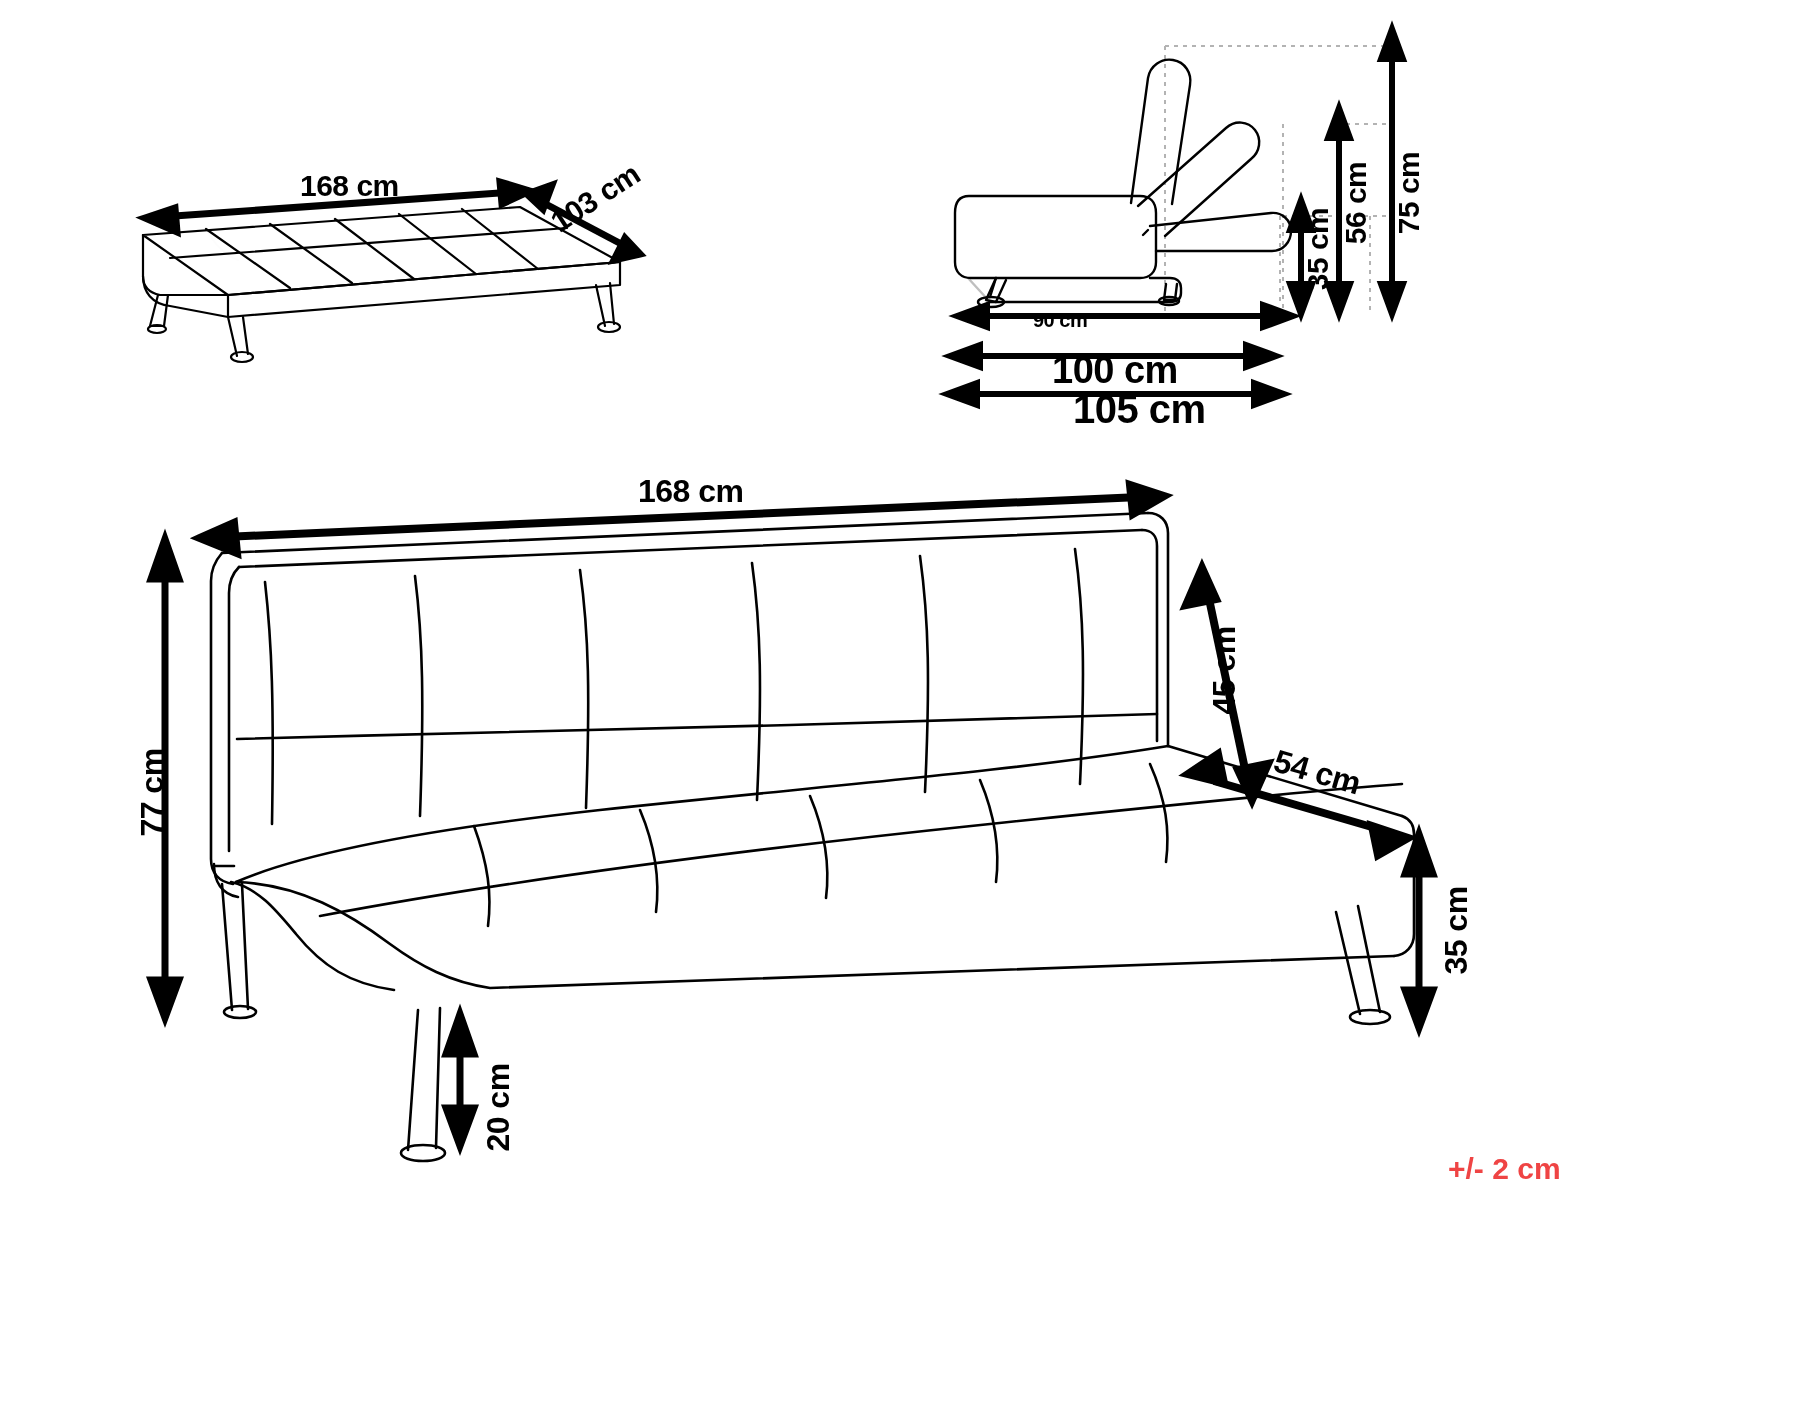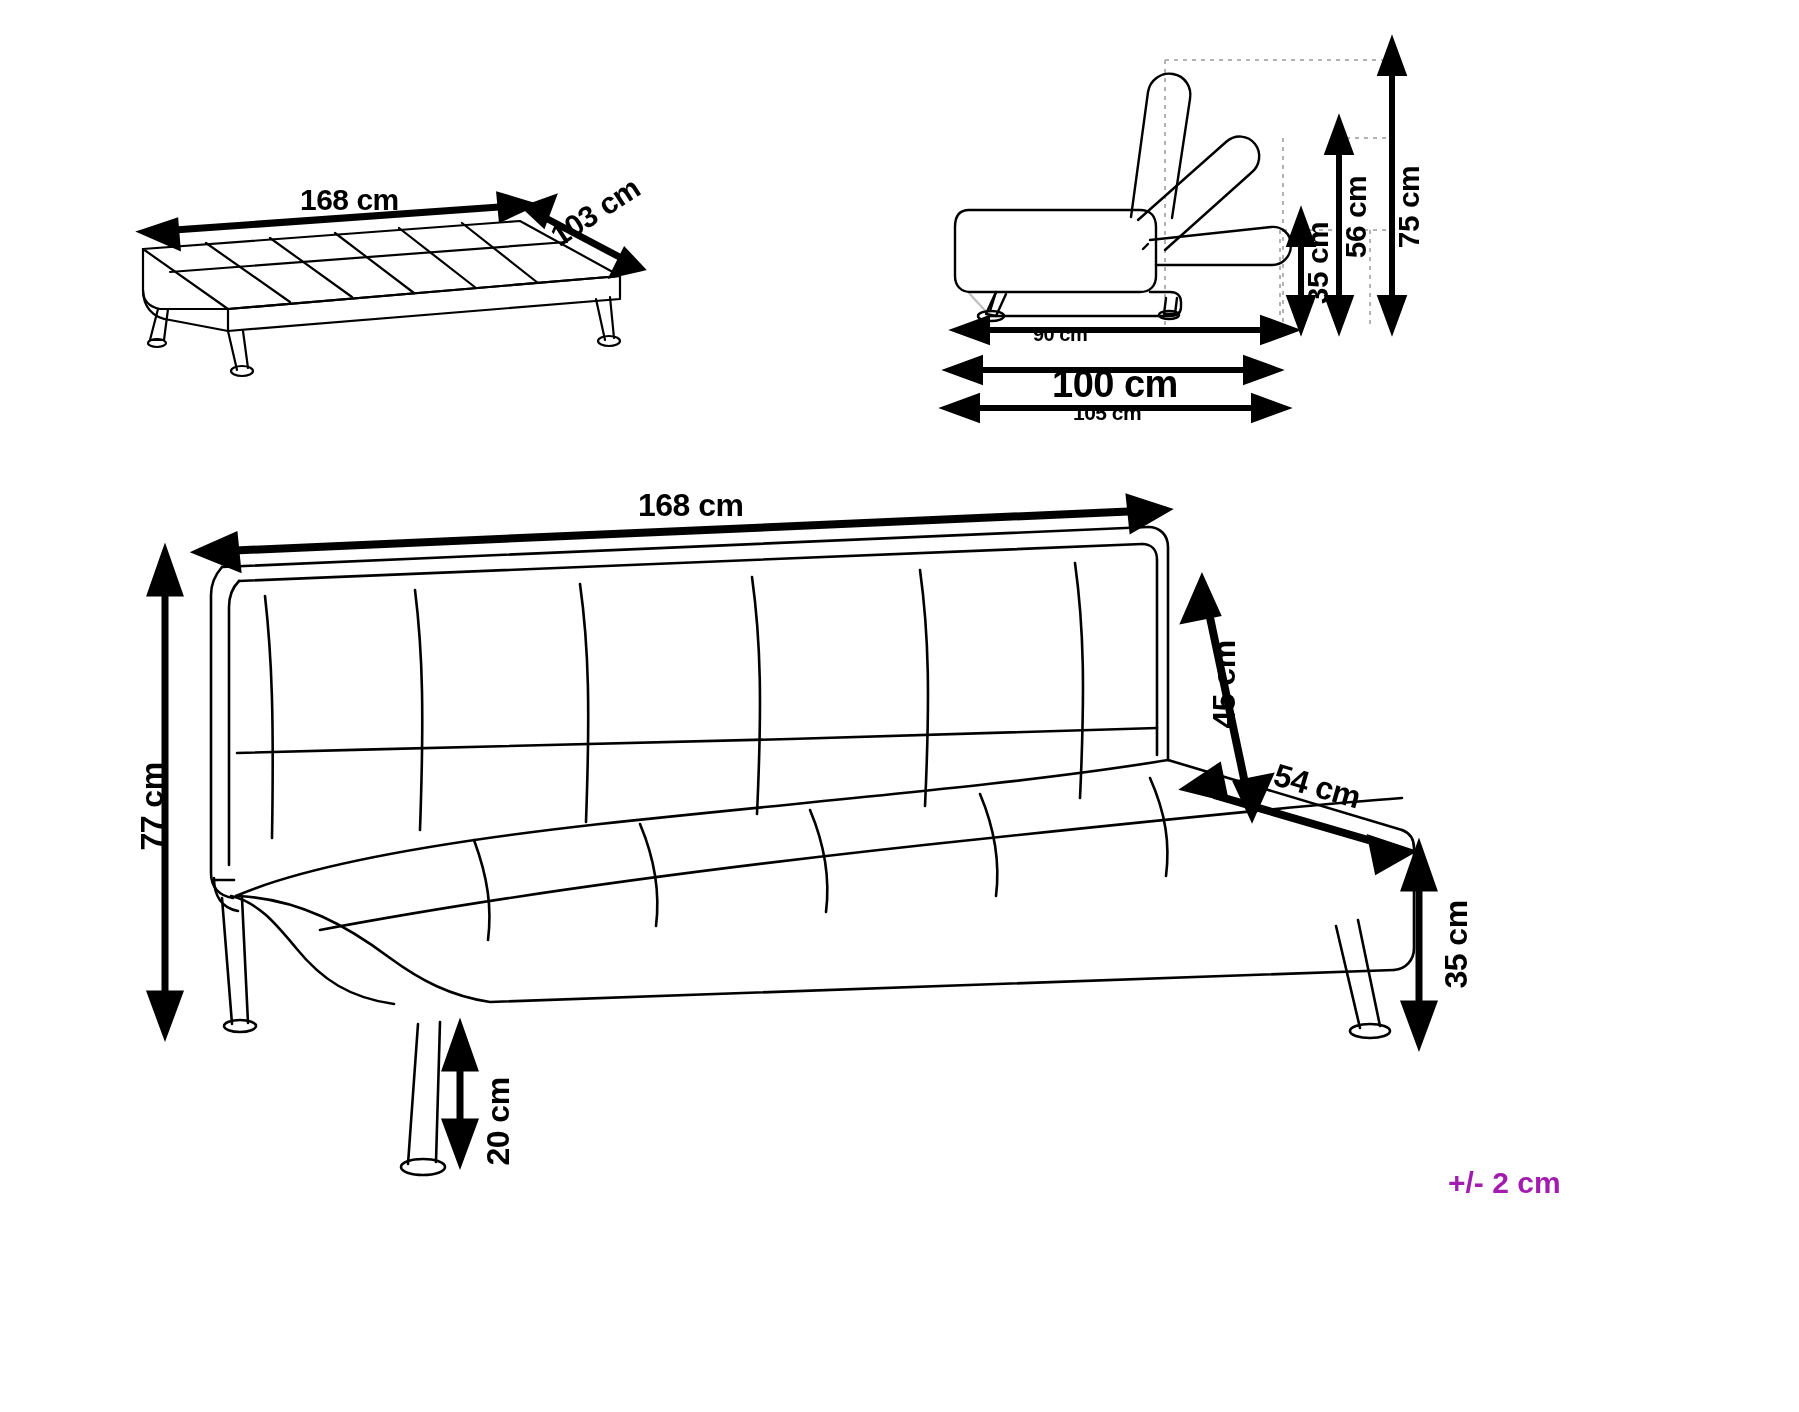--- a/index.html
+++ b/index.html
@@ -9,21 +9,21 @@
   }
   body {
     font-family: "Liberation Sans", sans-serif;
     width: 1799px;
     height: 1412px;
     position: relative;
     overflow: hidden;
   }
   #sheet {
     position: absolute;
-    left: 0; top: 18px;
+    left: 0; top: 4px;
     width: 1799px;
     height: 1328px;
   }
   .dim-label {
     position: absolute;
     font-family: "Liberation Sans", sans-serif;
     font-weight: bold;
     color: #000000;
     white-space: nowrap;
     letter-spacing: -0.5px;
@@ -38,21 +38,21 @@
   }
   .rot-diag-54 {
     transform-origin: 50% 50%;
     transform: rotate(16deg);
   }
   .tol {
     position: absolute;
     font-family: "Liberation Sans", sans-serif;
     font-weight: bold;
     font-size: 30px;
-    color: #a21caf;
+    color: #ef4444;
   }
   svg { display: block; }
 </style>
 </head>
 <body>
 
 <div id="sheet">
 
   <svg width="1799" height="1412" viewBox="0 0 1799 1412">
 
@@ -283,21 +283,21 @@
   </svg>
 
   <div class="dim-label" style="left:300px; top:165px; font-size:30px;">168 cm</div>
 
   <div class="dim-label rot-diag-103" style="left:546px; top:177px; font-size:30px;">103 cm</div>
 
   <div class="dim-label" style="left:1033px; top:305px; font-size:20px;">90 cm</div>
 
   <div class="dim-label" style="left:1052px; top:345px; font-size:38px;">100 cm</div>
 
-  <div class="dim-label" style="left:1073px; top:383px; font-size:21px;">105 cm</div>
+  <div class="dim-label" style="left:1073px; top:383px; font-size:40px;">105 cm</div>
 
   <div class="dim-label vert" style="left:1277px; top:228px; font-size:30px;">35 cm</div>
 
   <div class="dim-label vert" style="left:1315px; top:182px; font-size:30px;">56 cm</div>
 
   <div class="dim-label vert" style="left:1368px; top:172px; font-size:30px;">75 cm</div>
 
   <div class="dim-label" style="left:638px; top:469px; font-size:32px;">168 cm</div>
 
   <div class="dim-label vert" style="left:108px; top:770px; font-size:32px;">77 cm</div>

